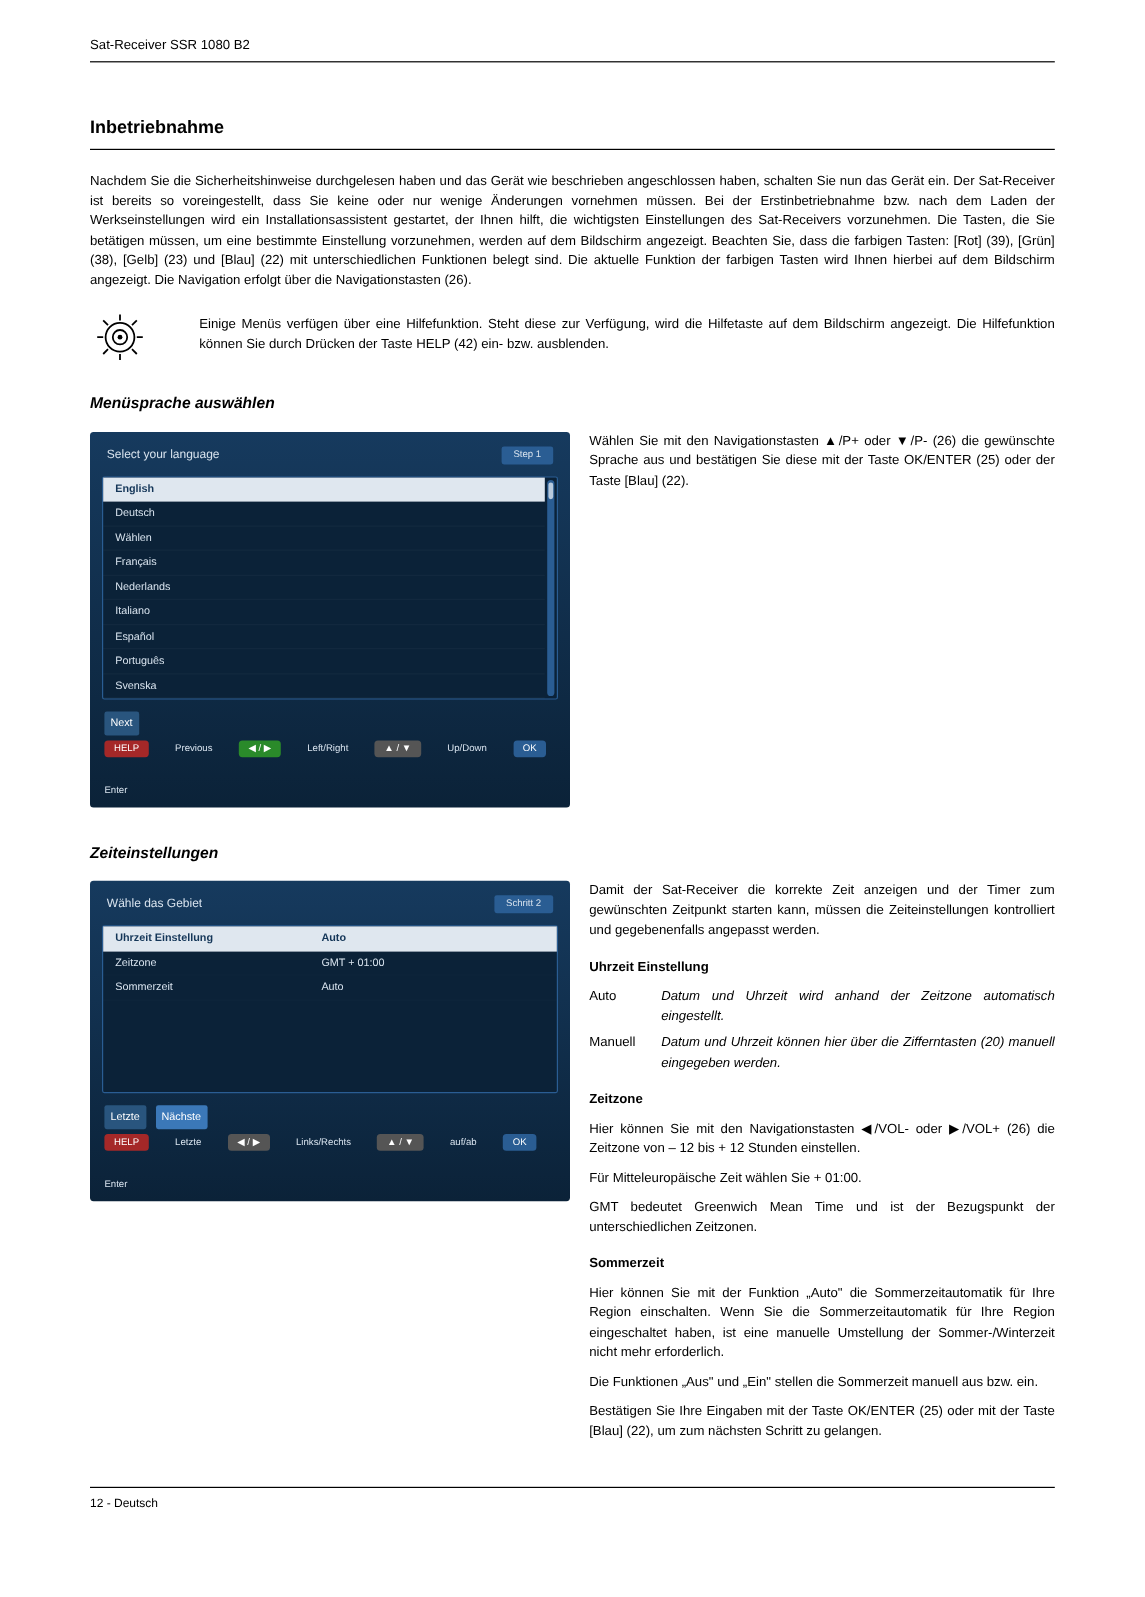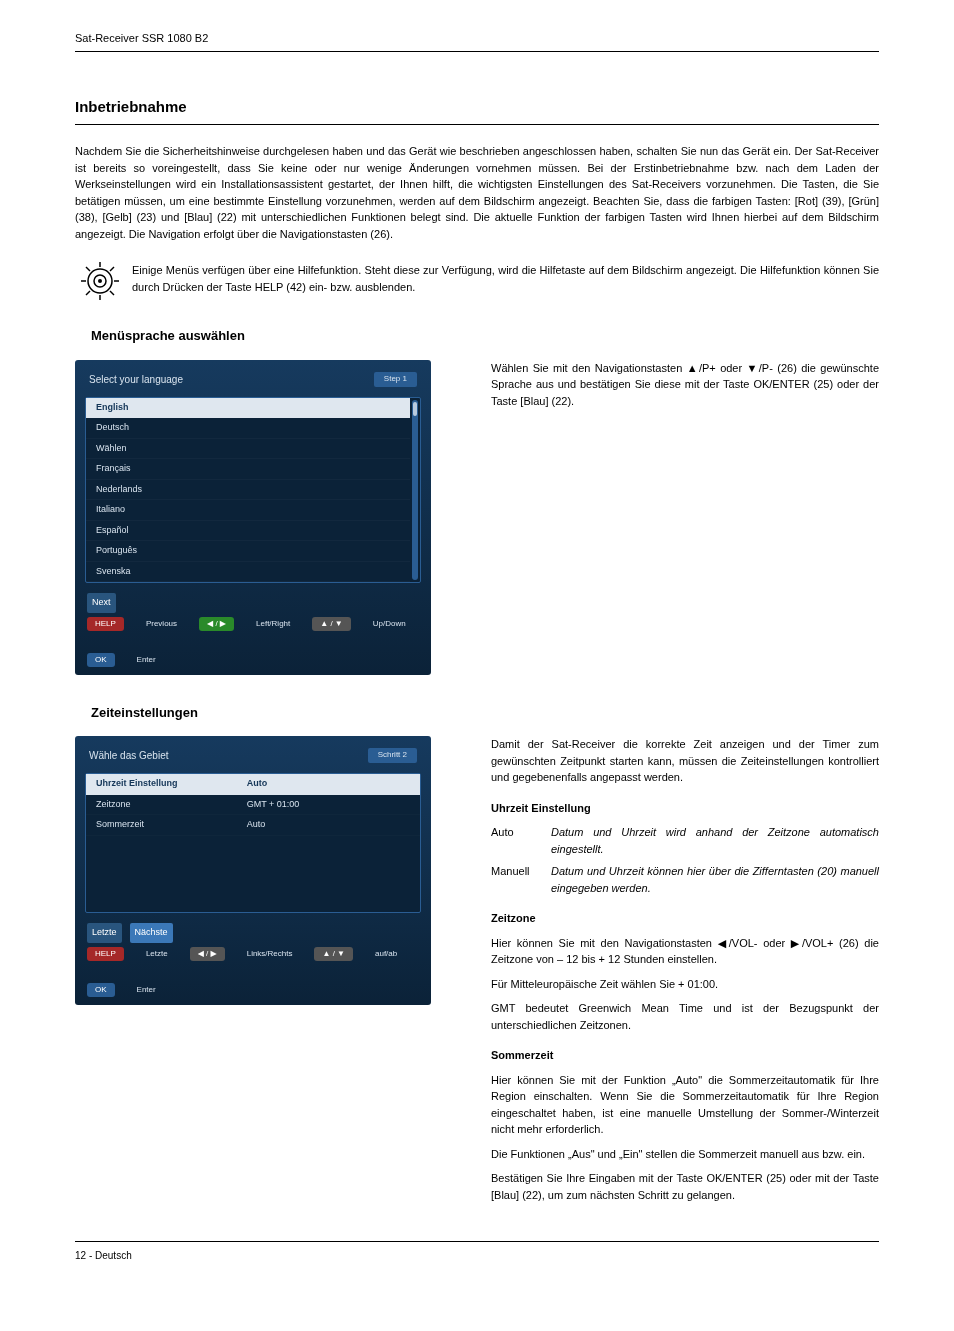--- a/index.html
+++ b/index.html
@@ -22,38 +22,39 @@
     h1 {
       font-size: 15px;
       font-weight: bold;
       border-bottom: 1.5px solid #000;
       padding-bottom: 6px;
       margin-bottom: 18px;
     }
     h2 {
       font-size: 13px;
       font-weight: bold;
-      margin: 22px 0 14px 16px;
+      margin: 22px 0 14px 0;
+      font-style: italic;
     }
     h3 {
       font-size: 11px;
       font-weight: bold;
       margin: 14px 0 8px 0;
     }
     p.body-text { text-align: justify; margin-bottom: 8px; }
-    .tip-block { display: flex; align-items: flex-start; gap: 7px; margin: 16px 0 8px 0; }
+    .tip-block { display: flex; align-items: flex-start; gap: 41px; margin: 16px 0 8px 0; }
     .tip-icon { width: 50px; height: 46px; flex-shrink: 0; }
     .tip-icon svg { width: 100%; height: 100%; }
     .tip-text { flex: 1; text-align: justify; padding-top: 4px; }
     .two-col { display: flex; gap: 36px; align-items: flex-start; }
     .col-left { width: 380px; flex-shrink: 0; }
     .col-right { flex: 1; }
     .col-right p { text-align: justify; margin-bottom: 8px; }
     .osd {
-      width: 356px;
+      width: 400px;
       background: linear-gradient(#163a5e, #0b2238);
       border-radius: 3px;
       color: #d8e3ee;
       font-size: 9px;
       padding: 10px 10px 8px 10px;
       margin-bottom: 6px;
     }
     .osd-head { display:flex; justify-content: space-between; padding: 2px 4px 6px 4px; font-size:10px;}
     .osd-step { background:#2a5d93; padding:1px 10px; border-radius:2px; font-size:8px;}
     .osd-list {

